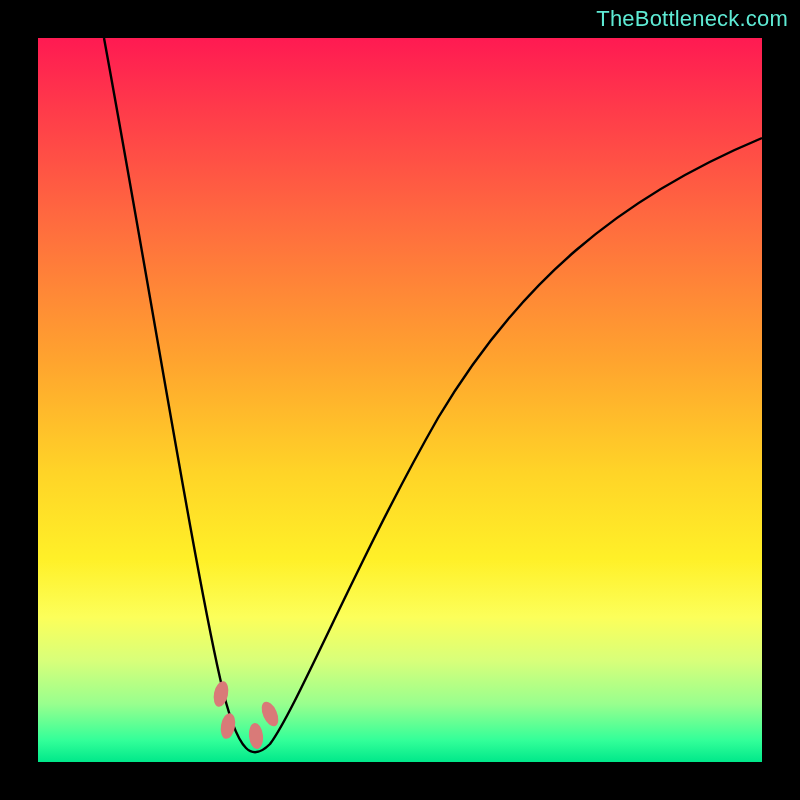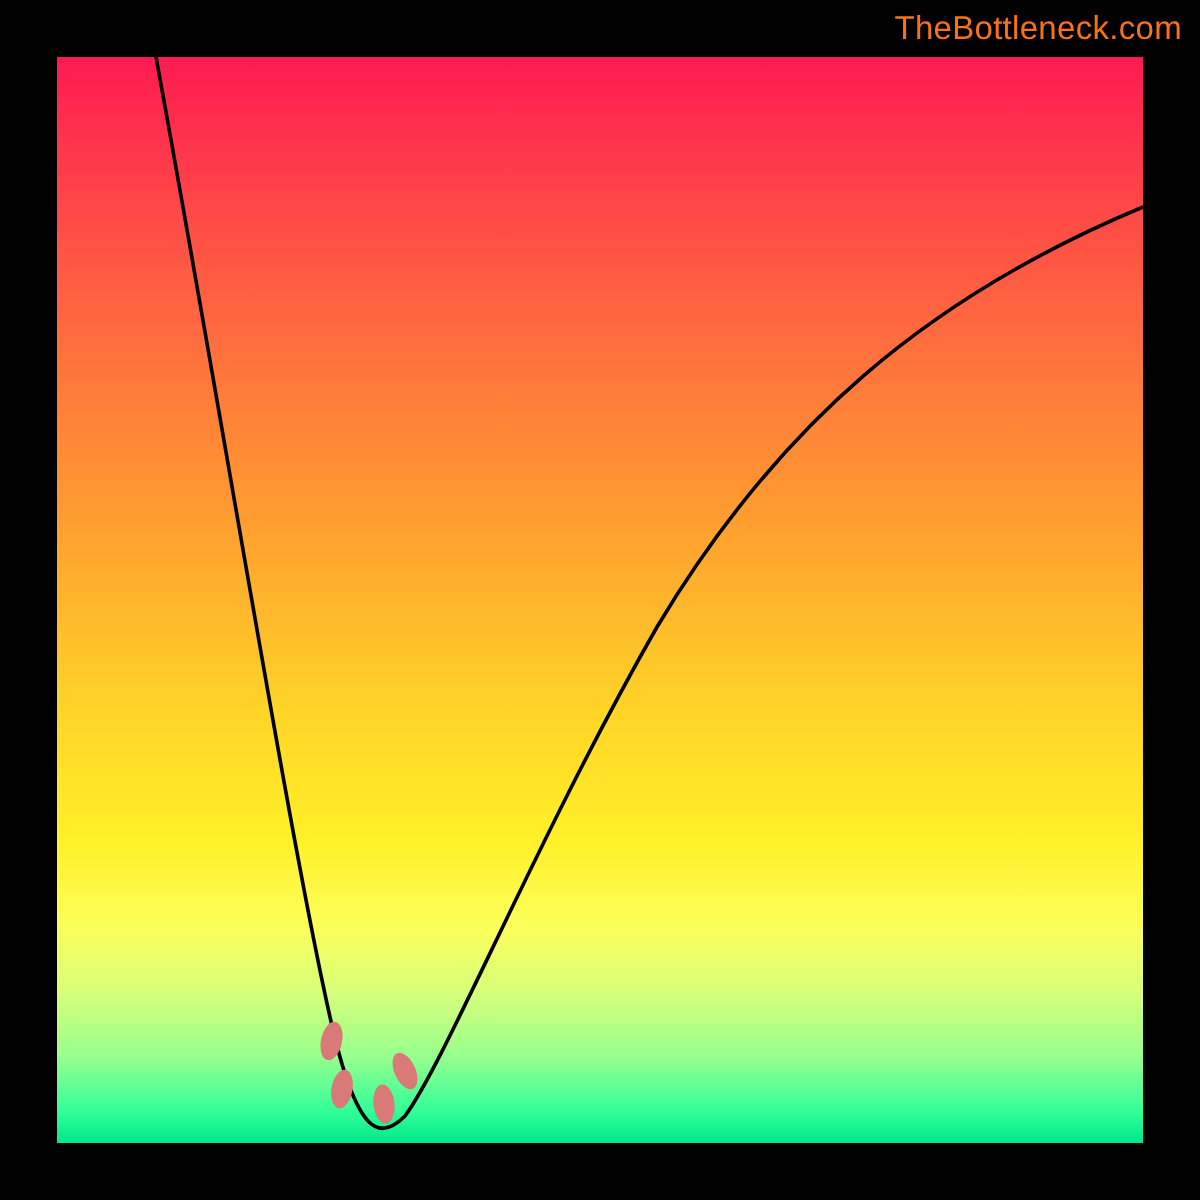--- a/index.html
+++ b/index.html
@@ -37,21 +37,21 @@
       #33ff99 97%,
       #00e88a 100%
     );
   }
   .attrib {
     position: absolute;
     top: 6px;
     right: 12px;
     font-family: Arial, Helvetica, sans-serif;
     font-size: 22px;
-    color: #f97316;
+    color: #5eead4;
     letter-spacing: 0.2px;
   }
   svg.curves {
     position: absolute;
     left: 0;
     top: 0;
   }
 </style>
 </head>
 <body>

